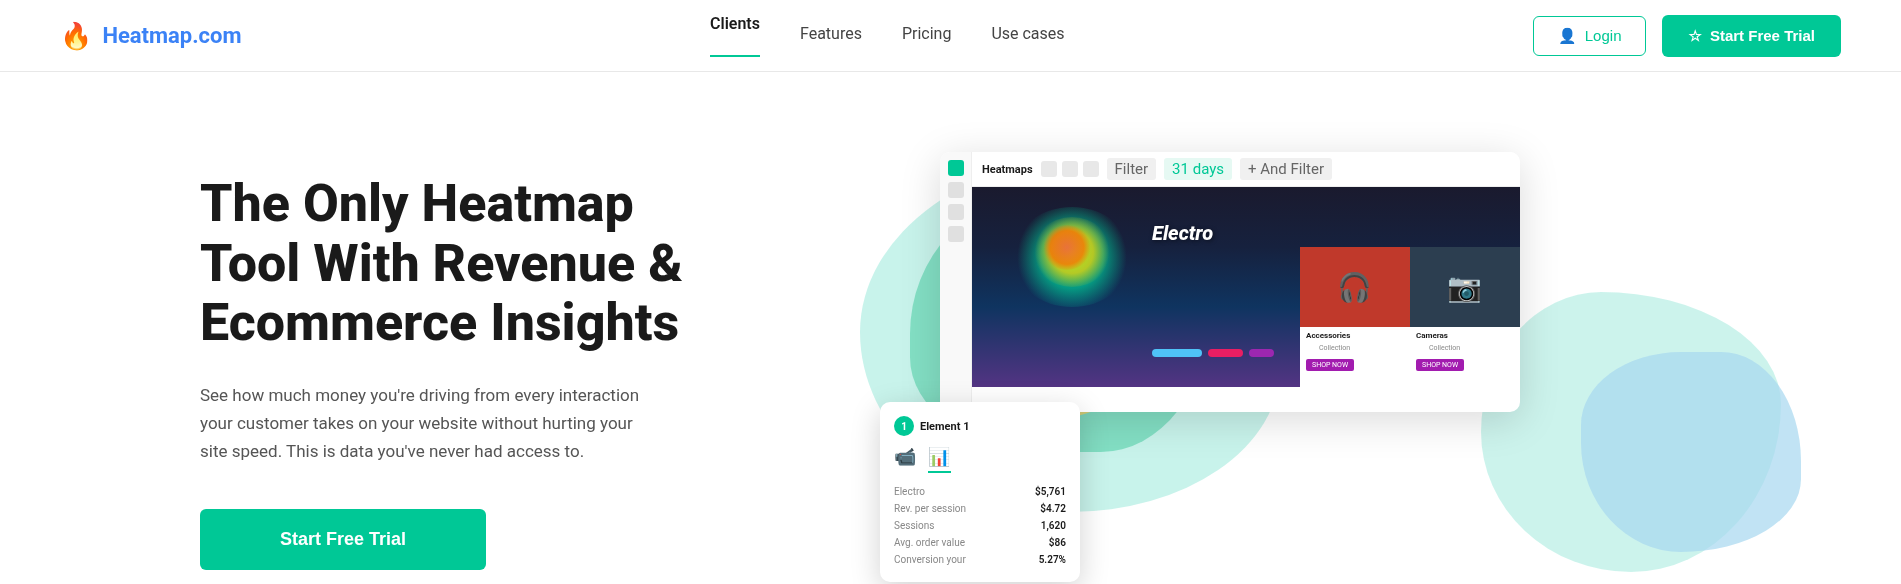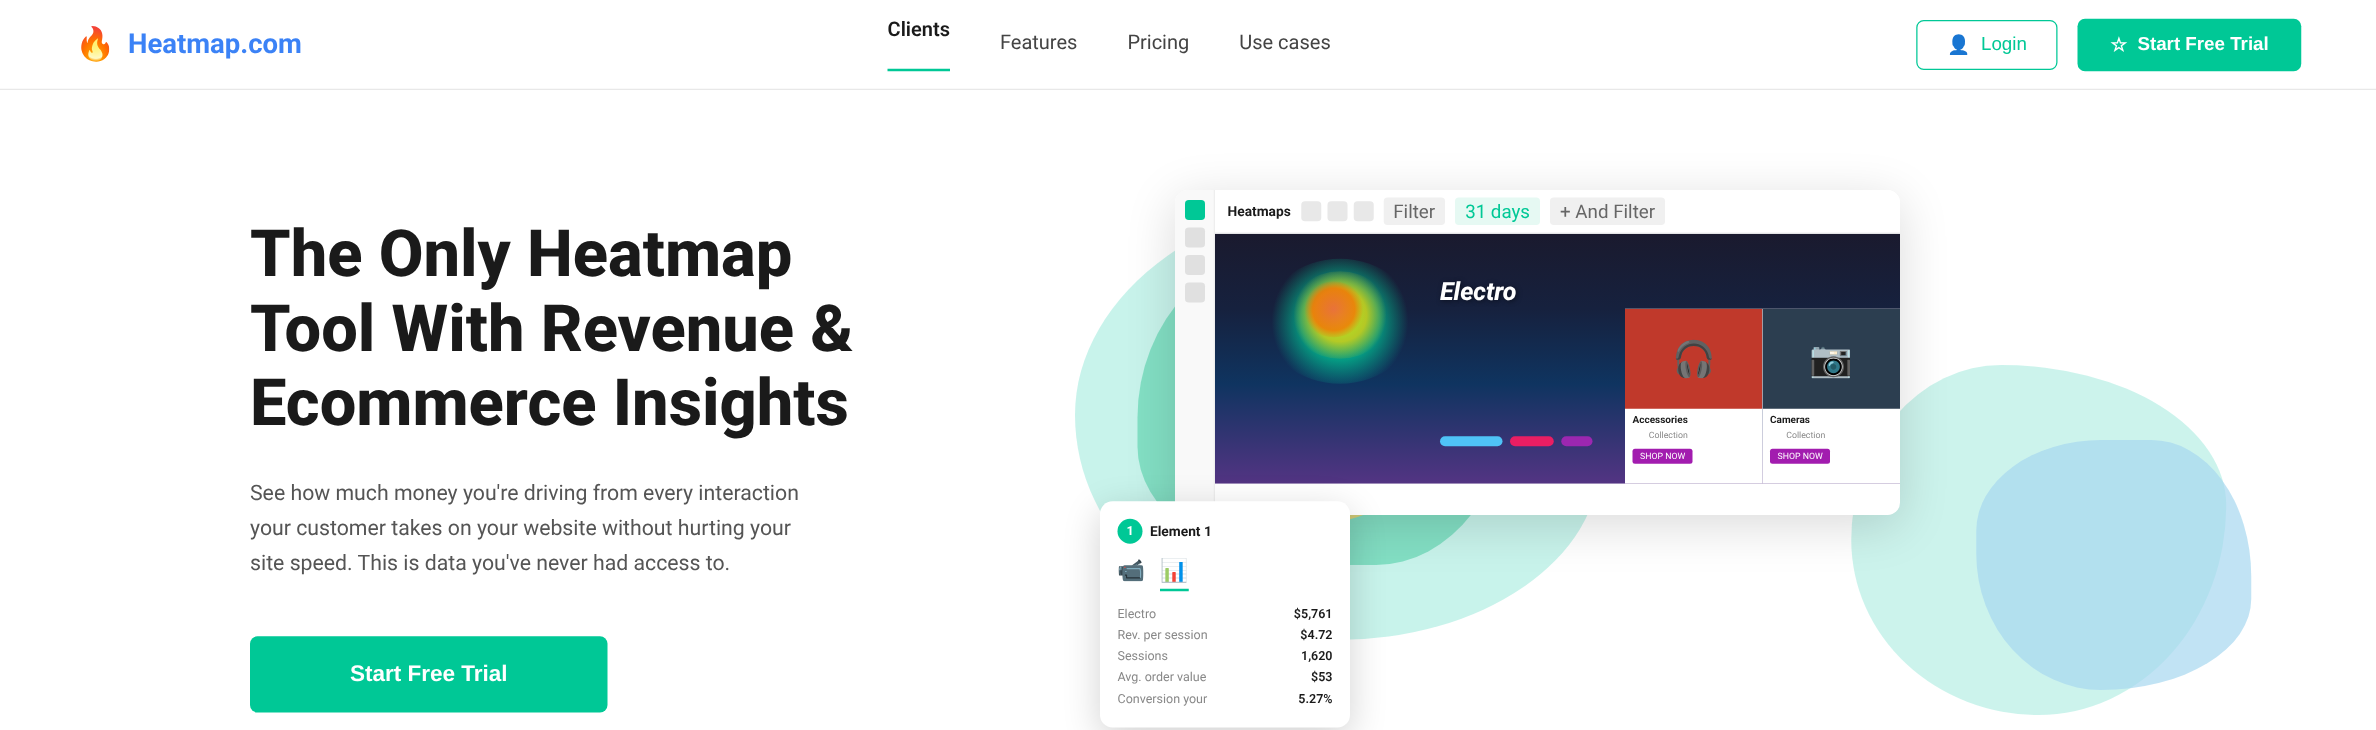--- a/index.html
+++ b/index.html
@@ -601,21 +601,21 @@
         <div class="data-row">
           <span class="data-row-label">Rev. per session</span>
           <span class="data-row-value">$4.72</span>
         </div>
         <div class="data-row">
           <span class="data-row-label">Sessions</span>
           <span class="data-row-value">1,620</span>
         </div>
         <div class="data-row">
           <span class="data-row-label">Avg. order value</span>
-          <span class="data-row-value">$53</span>
+          <span class="data-row-value">$86</span>
         </div>
         <div class="data-row">
           <span class="data-row-label">Conversion your</span>
           <span class="data-row-value">5.27%</span>
         </div>
       </div>
     </div>
 
   </div>
 </section>

